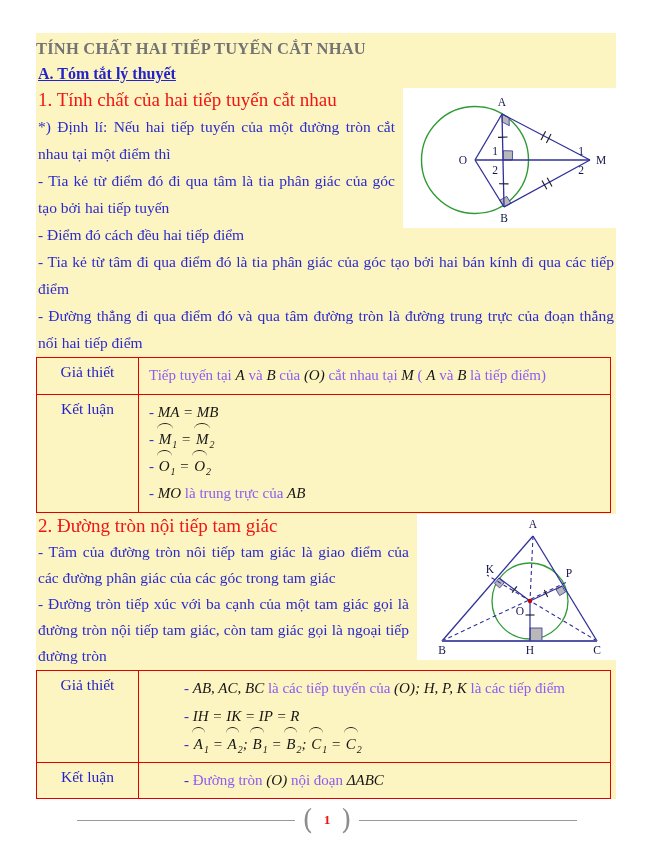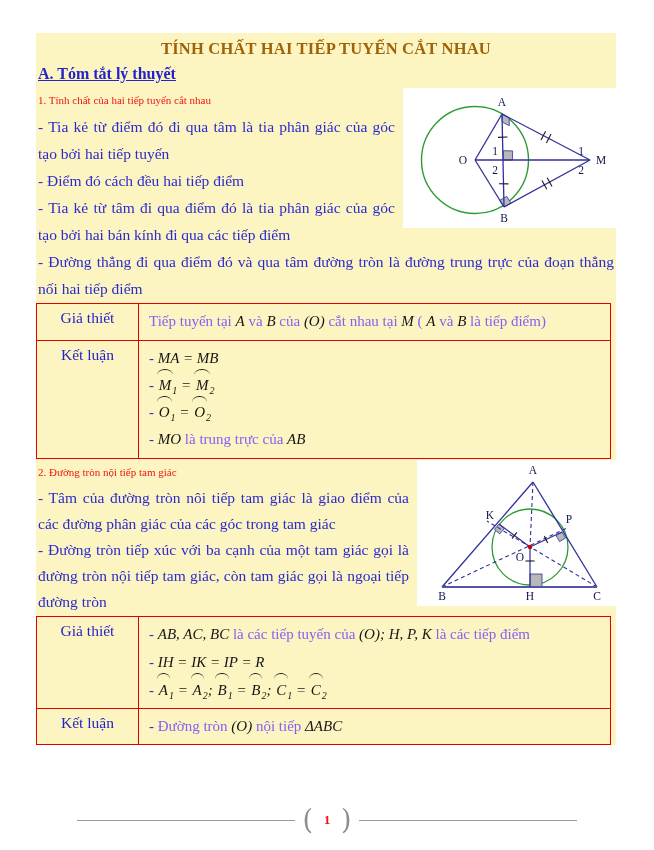--- a/index.html
+++ b/index.html
@@ -8,25 +8,25 @@
     font-family:"Liberation Serif", serif;
     -webkit-font-smoothing:antialiased;
   }
   .sheet{
     position:absolute;left:36px;top:33px;width:580px;
     background:#fdf5c1;
     padding:4px 0 0 0;
   }
   
   .title{
-    text-align:center;color:#a16207;font-weight:bold;font-size:16.5px;line-height:24px;
+    color:#737373;font-weight:bold;font-size:16.5px;line-height:24px;
     letter-spacing:.2px;
   }
   .h-a{color:#2323cc;font-weight:bold;font-size:16px;line-height:26px;padding-left:2px;text-decoration:underline;}
-  .h-red{color:#f01414;font-size:11px;line-height:26px;padding-left:2px;}
+  .h-red{color:#f01414;font-size:19px;line-height:26px;padding-left:2px;}
   
   p.body{
     margin:0;padding:0 2px;color:#2a2ace;font-size:15.5px;line-height:27px;
     text-align:justify;
   }
   p.body.s2{line-height:26px;}
   
   .fig{float:right;background:#ffffff;position:relative;z-index:1;}
   .fig1{width:218px;height:140px;margin:1px -5px 4px 8px;}
   .fig2{width:239px;height:146px;margin:1px -40px 4px 8px;}
@@ -37,21 +37,21 @@
     clear:both;border-collapse:collapse;width:575px;margin:1px 0 0 0;
     table-layout:fixed;
     border-radius:7px;
   }
   table.thm td{border:1.6px solid #e00000;vertical-align:top;}
   td.lbl{
     width:99px;text-align:center;color:#2323cc;font-size:15.5px;padding-top:5px;
   }
   td.val{padding:4px 8px 5px 10px;font-size:15px;color:#2a2ace;}
   td.val .line{line-height:27px;white-space:nowrap;}
-  table.t2 td.val .line{line-height:28px;}
+  table.t2 td.val .line{line-height:28px;margin-left:35px;}
   table.t2 td.val{padding-top:3px;padding-bottom:4px;}
   .mi{font-style:italic;color:#151515;font-family:"Liberation Serif",serif;}
   .bt{color:#8b5cf6;font-family:Liberation Serif, serif;}
   .dash{color:#2a2ace;}
   sub.ms{font-style:italic;color:#151515;font-size:10px;line-height:0;}
   .hat{position:relative;display:inline-block;font-style:italic;color:#151515;padding:0 1px;}
   .hat::before{
     content:"";position:absolute;left:-1px;right:-1px;top:-3px;height:5px;
     border-top:1.3px solid #1a1a1a;
     border-top-left-radius:50% 100%;border-top-right-radius:50% 100%;
@@ -109,20 +109,21 @@
       <g font-size="10.5">
         <text x="95" y="67" text-anchor="end">1</text>
         <text x="95" y="86" text-anchor="end">2</text>
         <text x="178" y="67" text-anchor="middle">1</text>
         <text x="178" y="86" text-anchor="middle">2</text>
       </g>
     </svg>
   </div>
 
   <div class="h-red">1. Tính chất của hai tiếp tuyến cắt nhau</div>
+  <p class="body">*) Định lí: Nếu hai tiếp tuyến của một đường tròn cắt nhau tại một điểm thì</p>
   <p class="body">- Tia kẻ từ điểm đó đi qua tâm là tia phân giác của góc tạo bởi hai tiếp tuyến</p>
   <p class="body">- Điểm đó cách đều hai tiếp điểm</p>
   <p class="body">- Tia kẻ từ tâm đi qua điểm đó là tia phân giác của góc tạo bởi hai bán kính đi qua các tiếp điểm</p>
   <p class="body">- Đường thẳng đi qua điểm đó và qua tâm đường tròn là đường trung trực của đoạn thẳng nối hai tiếp điểm</p>
 
   <table class="thm">
     <tbody>
         <tr>
       <td class="lbl">Giả thiết</td>
       <td class="val">
@@ -194,21 +195,21 @@
       <td class="lbl">Giả thiết</td>
       <td class="val">
         <div class="line"><span class="dash">- </span><span class="mi">AB, AC, BC</span><span class="bt"> là các tiếp tuyến của </span><span class="mi">(O); H, P, K</span><span class="bt"> là các tiếp điểm</span></div>
         <div class="line"><span class="dash">- </span><span class="mi">IH = IK = IP = R</span></div>
         <div class="line"><span class="dash">- </span><span class="hat">A</span><sub class="ms">1</sub><span class="mi"> = </span><span class="hat">A</span><sub class="ms">2</sub><span class="mi">; </span><span class="hat">B</span><sub class="ms">1</sub><span class="mi"> = </span><span class="hat">B</span><sub class="ms">2</sub><span class="mi">; </span><span class="hat">C</span><sub class="ms">1</sub><span class="mi"> = </span><span class="hat">C</span><sub class="ms">2</sub></div>
       </td>
     </tr>
     <tr>
       <td class="lbl">Kết luận</td>
       <td class="val">
-        <div class="line"><span class="dash">- </span><span class="bt">Đường tròn </span><span class="mi">(O)</span><span class="bt"> nội tiếp </span><span class="mi">ΔABC</span></div>
+        <div class="line"><span class="dash">- </span><span class="bt">Đường tròn </span><span class="mi">(O)</span><span class="bt"> nội đoạn </span><span class="mi">ΔABC</span></div>
       </td>
     </tr>
   </tbody>
     </table>
 
 </div>
 
 <div class="footer">
   <div class="f-line"></div>
   <span class="f-brace">(</span>

